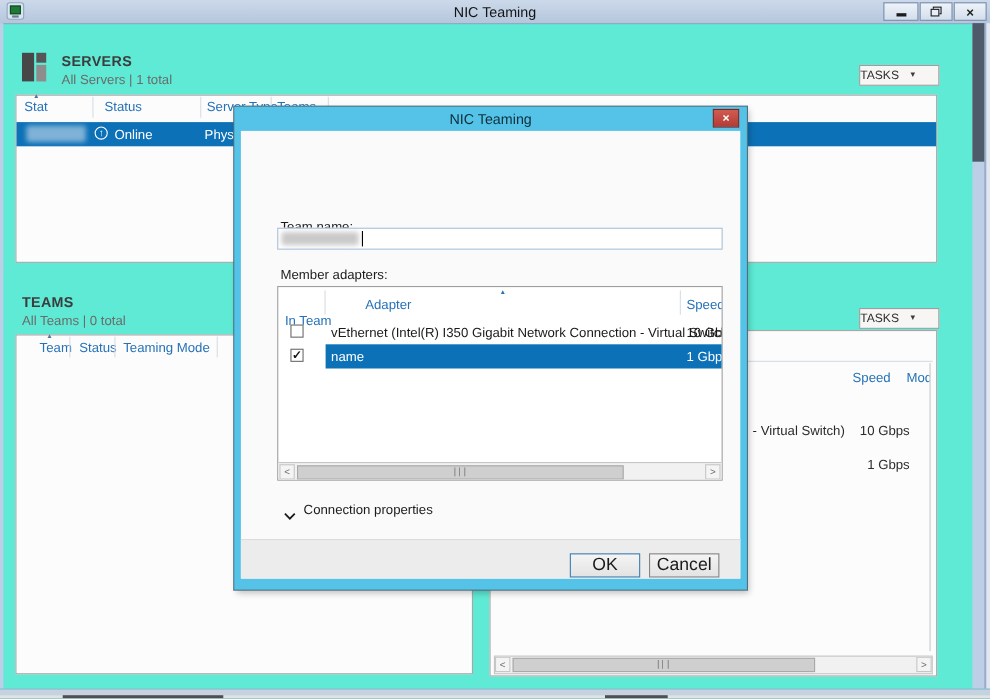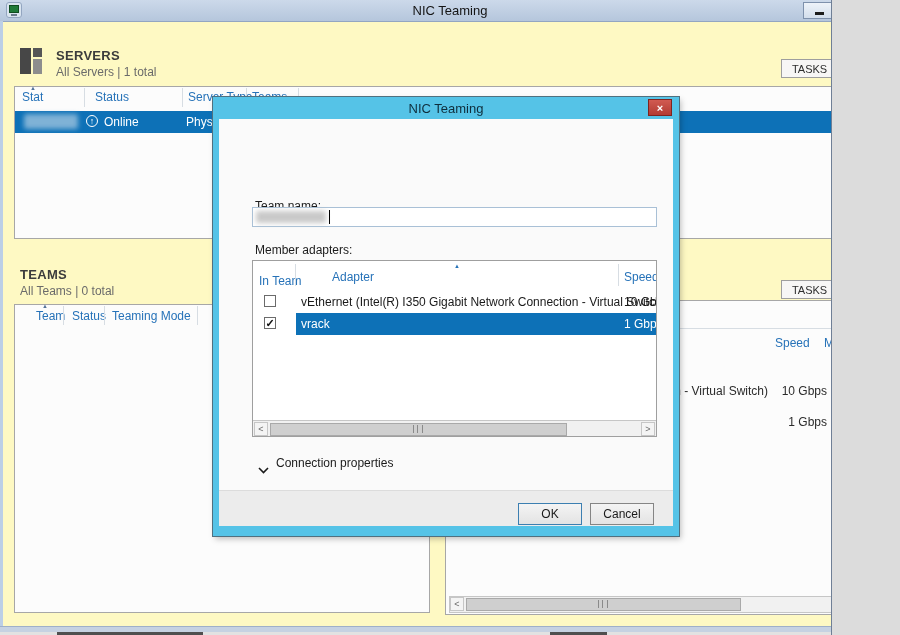--- a/index.html
+++ b/index.html
@@ -1,37 +1,37 @@
 <!DOCTYPE html>
 <html><head>
 <meta charset="utf-8">
 <style>
   html,body{margin:0;padding:0;background:#dcdcdc;font-family:"Liberation Sans",sans-serif;}
-  #screen{position:relative;width:831px;height:635px;background:#fef9c3;overflow:hidden;outline:1px solid #6f7f96;}
+  #screen{position:relative;width:900px;height:635px;background:#5eead4;overflow:hidden;outline:1px solid #6f7f96;}
   .abs{position:absolute;}
   .txt{position:absolute;font-size:12px;color:#1b1b1b;white-space:nowrap;}
   .blue{color:#2672b8;}
   .white{color:#ffffff;}
   .gray{color:#6b6b6b;}
   .bold{font-weight:bold;}
   
   .titlebar{position:absolute;left:0;top:0;width:900px;height:21px;background:linear-gradient(#ccd9ea,#b5c6dc);border-bottom:1px solid #93a6c1;}
   .wtitle{position:absolute;left:0;top:3px;width:100%;text-align:center;font-size:13px;color:#141414;}
   .winbtn{position:absolute;top:2px;height:17px;background:linear-gradient(#eef3f9,#d3deec);border:1px solid #7e91ac;box-sizing:border-box;display:flex;align-items:center;justify-content:center;cursor:default;}
   .minbar{width:9px;height:3px;background:#1c1c1c;margin-top:5px;}
   .resticon{position:relative;width:10px;height:9px;}
   .rb{position:absolute;right:0;top:0;width:6px;height:5px;border:1px solid #1c1c1c;}
   .rf{position:absolute;left:0;bottom:0;width:6px;height:5px;border:1px solid #1c1c1c;background:#e7eef7;}
   .xglyph{font-size:12px;font-weight:bold;color:#1c1c1c;line-height:1;}
   
   .panel{position:absolute;background:#fcfcfc;border:1px solid #a7a7a7;box-sizing:border-box;}
   .vline{position:absolute;width:1px;background:#d7dde3;}
   .hline{position:absolute;height:1px;background:#d7dde3;}
   .sort{position:absolute;font-size:6px;color:#55749a;}
-  .tasks{position:absolute;width:73px;height:19px;background:#f7f6f5;border:1px solid #9e9e9e;box-sizing:border-box;font-size:11px;color:#2e2e2e;display:flex;align-items:center;justify-content:center;gap:9px;}
+  .tasks{position:absolute;width:73px;height:19px;background:#f7f6f5;border:1px solid #9e9e9e;box-sizing:border-box;font-size:11px;color:#2e2e2e;display:flex;align-items:center;justify-content:flex-start;gap:9px;}
   .dd{font-size:7px;color:#3c3c3c;}
   .selrow{position:absolute;background:#0d71b7;}
   .redacted{position:absolute;filter:blur(2.5px);border-radius:2px;}
   .statcircle{position:absolute;width:12px;height:12px;border:1px solid #fff;border-radius:50%;box-sizing:border-box;color:#fff;font-size:9px;line-height:10px;text-align:center;}
   
   .srvicon{position:absolute;left:20px;top:47px;width:30px;height:27px;}
   .srv1{position:absolute;left:0;top:1px;width:11px;height:26px;background:#474747;}
   .srv2{position:absolute;left:13px;top:1px;width:9px;height:9px;background:#565656;}
   .srv3{position:absolute;left:13px;top:12px;width:9px;height:15px;background:#8d8d8d;}
   
@@ -43,21 +43,21 @@
   #dialog{position:absolute;left:213px;top:97px;width:466px;height:439px;background:#55c3e7;box-shadow:0 0 0 1px #50707f,2px 3px 6px rgba(0,0,0,.25);z-index:10;}
   #dlgtitle{position:absolute;left:0;top:4px;width:100%;text-align:center;font-size:13px;color:#0f2e3c;}
   #dlgclose{position:absolute;left:435px;top:2px;width:24px;height:17px;background:linear-gradient(#d15a51,#b23b33);border:1px solid #7e241f;box-sizing:border-box;color:#fff;font-size:11px;font-weight:bold;display:flex;align-items:center;justify-content:center;}
   #dlgcontent{position:absolute;left:6px;top:22px;width:454px;height:407px;background:#fafafa;}
   .dlgheading{position:absolute;left:36px;top:17px;font-size:26px;color:#2b9ed6;}
   .input{position:absolute;left:33px;top:88px;width:405px;height:20px;background:#fff;border:1px solid #a9c0d6;box-sizing:border-box;}
   .caret{position:absolute;width:1px;height:14px;background:#000;}
   .dtable{position:absolute;left:33px;top:141px;width:405px;height:177px;background:#fff;border:1px solid #9f9f9f;box-sizing:border-box;overflow:hidden;}
   .checkbox{position:absolute;width:12px;height:12px;background:#fff;border:1px solid #6b6b6b;box-sizing:border-box;font-size:11px;line-height:10px;text-align:center;color:#111;font-weight:bold;}
   .chev{position:absolute;}
-  .dlgbtn{position:absolute;top:384px;width:64px;height:22px;background:linear-gradient(#f4f4f4,#e3e3e3);box-sizing:border-box;font-size:12px;color:#1a1a1a;display:flex;align-items:center;justify-content:center;}
+  .dlgbtn{position:absolute;top:384px;width:64px;height:22px;background:linear-gradient(#f4f4f4,#e3e3e3);box-sizing:border-box;font-size:16px;color:#1a1a1a;display:flex;align-items:center;justify-content:center;}
   .footer{position:absolute;left:0;top:371px;width:454px;height:36px;background:#ececec;border-top:1px solid #dcdcdc;box-sizing:border-box;}
 </style>
 </head>
 <body>
 
 <div id="screen">
 
   <div class="titlebar">
     <div class="abs" style="left:6px;top:2px;width:16px;height:16px;background:#d9e4ef;border:1px solid #93a6c1;border-radius:3px;box-sizing:border-box;">
       <div class="abs" style="left:2px;top:2px;width:10px;height:8px;background:#1f7a38;border:1px solid #0f4d20;box-sizing:border-box;"></div>
@@ -161,36 +161,36 @@
       <div class="txt" style="left:36px;top:80px;">Team name:</div>
       <div class="input">
         <div class="redacted" style="left:3px;top:3px;width:70px;height:12px;background:#c9c9c9;"></div>
         <div class="caret" style="left:76px;top:2px;"></div>
       </div>
 
       <div class="txt" style="left:36px;top:124px;">Member adapters:</div>
 
       <div class="dtable">
         <div class="sort" style="left:201px;top:2px;color:#2672b8;">▲</div>
-        <div class="txt blue" style="left:6px;top:13px;">In Team</div>
+        <div class="txt blue" style="left:6px;top:23px;">In Team</div>
         <div class="txt blue" style="left:48px;top:9px;padding-left:31px;">Adapter</div>
         <div class="txt blue" style="left:371px;top:9px;">Speed</div>
         <div class="vline" style="left:42px;top:3px;height:22px;"></div>
         <div class="vline" style="left:365px;top:3px;height:22px;"></div>
 
         <div class="abs" style="left:0;top:30px;width:405px;height:22px;">
           <div class="checkbox" style="left:11px;top:4px;"></div>
           <div class="txt" style="left:48px;top:4px;color:#1a1a1a;">vEthernet (Intel(R) I350 Gigabit Network Connection - Virtual Switch)</div>
           <div class="txt" style="left:371px;top:4px;color:#1a1a1a;">10 Gbps</div>
         </div>
 
         <div class="abs" style="left:0;top:52px;width:405px;height:22px;">
           <div class="abs" style="left:43px;top:0;width:362px;height:22px;background:#0d71b7;"></div>
           <div class="checkbox" style="left:11px;top:4px;"><span>✓</span></div>
-          <div class="txt white" style="left:48px;top:4px;">vrack</div>
+          <div class="txt white" style="left:48px;top:4px;">name</div>
           <div class="txt white" style="left:371px;top:4px;">1 Gbps</div>
         </div>
 
         <div class="sbtrack" style="left:0;top:159px;width:403px;height:17px;border-left:none;border-right:none;border-bottom:none;"></div>
         <div class="sbbtn" style="left:1px;top:161px;"><span>&lt;</span></div>
         <div class="sbbtn" style="left:388px;top:161px;"><span>&gt;</span></div>
         <div class="sbthumb" style="left:17px;top:162px;width:297px;"></div>
         <div class="grip" style="left:160px;top:164px;"></div>
       </div>
 

